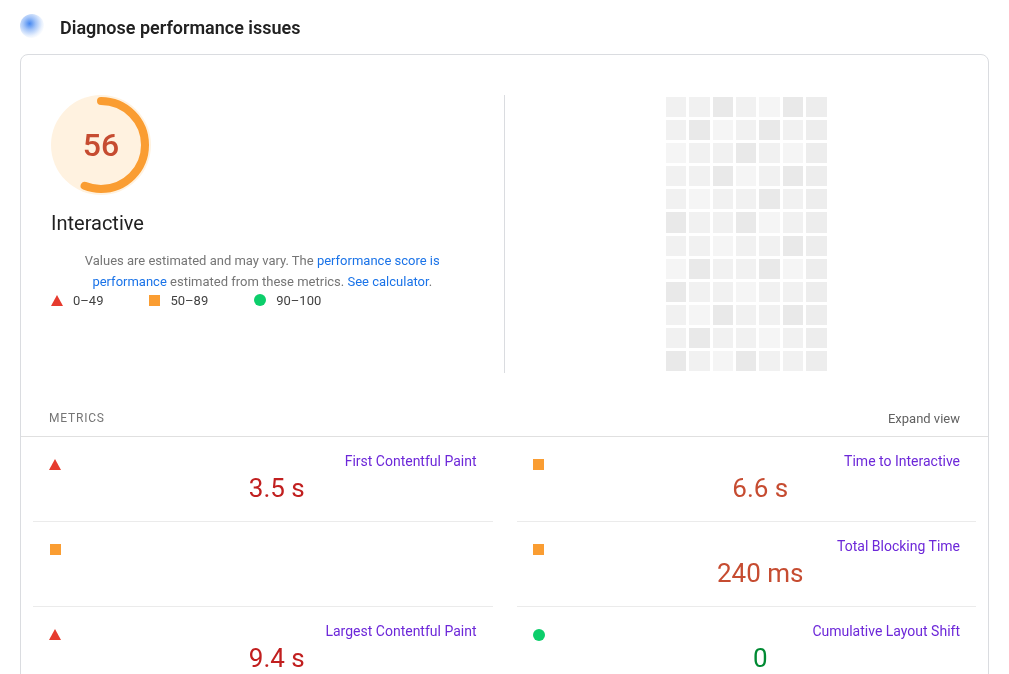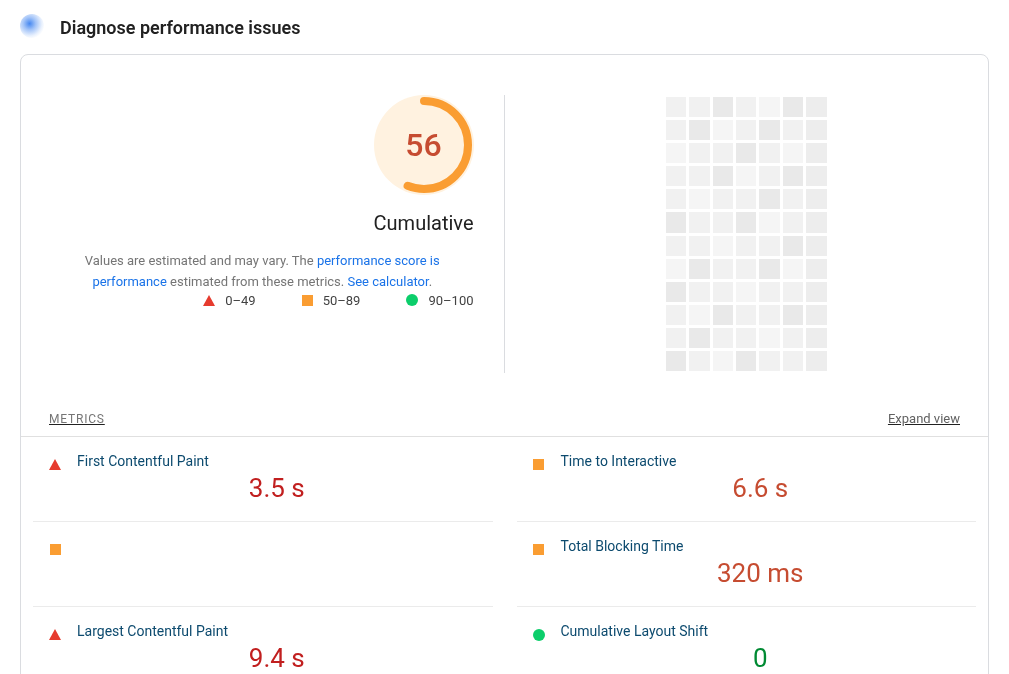--- a/index.html
+++ b/index.html
@@ -35,21 +35,21 @@
       overflow: hidden;
     }
     .two-col {
       display: flex;
       padding: 40px 0 30px 0;
     }
     .score-col {
       flex: 0 0 50%;
       display: flex;
       flex-direction: column;
-      align-items: flex-end;
+      align-items: flex-start;
       border-right: 1px solid #dadce0;
       padding: 0 30px;
     }
     .preview-col {
       flex: 1;
       display: flex;
       align-items: center;
       justify-content: center;
     }
     .gauge-wrap {
@@ -124,25 +124,24 @@
     }
     .preview span {
       background: #f1f1f1;
     }
     .preview span:nth-child(3n){ background:#e9e9e9;}
     .preview span:nth-child(5n){ background:#f5f5f5;}
     .preview span:nth-child(7n){ background:#ededed;}
 
     .metrics-bar {
       display: flex;
-      align-items: center;
+      align-items: flex-start;
       justify-content: space-between;
       padding: 8px 28px 10px 28px;
       border-bottom: 1px solid #e0e0e0;
-      text-decoration: underline;
     }
     .metrics-label {
       font-size: 12px;
       letter-spacing: 0.8px;
       color: #757575;
     }
     .expand { font-size: 13px; color: #616161; cursor: pointer; }
     .metrics-grid {
       display: grid;
       grid-template-columns: 1fr 1fr;
@@ -151,21 +150,21 @@
     }
     .metric {
       display: flex;
       align-items: flex-start;
       gap: 16px;
       padding: 16px 16px 18px 16px;
       border-bottom: 1px solid #ebebeb;
     }
     .metric-shape { margin-top: 6px; width: 12px; display:flex; justify-content:center;}
     .metric-body { flex:1; }
-    .metric-name { font-size: 14px; color:#0c4a6e; }
+    .metric-name { font-size: 14px; color:#6d28d9;text-align:right; }
     .metric-value { font-size: 26px; margin-top: 4px; text-align: center; }
     .val-red { color:#c11f1f; }
     .val-orange { color:#c64c31; }
     .val-green { color:#008a33; }
   </style>
 </head>
 <body>
 
 <div class="header">
   <div class="header-icon"></div>
@@ -178,21 +177,21 @@
 
     <div class="score-col">
       <div class="gauge-wrap">
         <svg width="100" height="100" viewBox="0 0 100 100">
           <circle class="gauge-bg" cx="50" cy="50" r="50"></circle>
           <circle id="gauge-arc" class="gauge-arc" cx="50" cy="50" r="44" stroke-dasharray="276.46" stroke-dashoffset="121.64"></circle>
         </svg>
         <div class="gauge-score">56</div>
       </div>
 
-      <div class="score-category">Cumulative</div>
+      <div class="score-category">Interactive</div>
 
       <div class="score-desc">
         <span>Values are estimated and may vary. The </span><a href="#">performance score is performance</a><span> estimated from these metrics. </span><a href="#">See calculator</a><span>.</span>
       </div>
 
       <div class="legend" id="legend">
           <div class="legend-item">
             <span class="shape-triangle"></span>
             <span>0–49</span>
           </div>
@@ -325,21 +324,21 @@
         <div class="metric-shape">
           <span class="shape-square"></span>
         </div>
       </div>
       <div class="metric">
         <div class="metric-shape">
           <span class="shape-square"></span>
         </div>
         <div class="metric-body">
           <div class="metric-name">Total Blocking Time</div>
-          <div class="metric-value val-orange">320 ms</div>
+          <div class="metric-value val-orange">240 ms</div>
         </div>
       </div>
       <div class="metric">
         <div class="metric-shape">
           <span class="shape-triangle"></span>
         </div>
         <div class="metric-body">
           <div class="metric-name">Largest Contentful Paint</div>
           <div class="metric-value val-red">9.4 s</div>
         </div>

